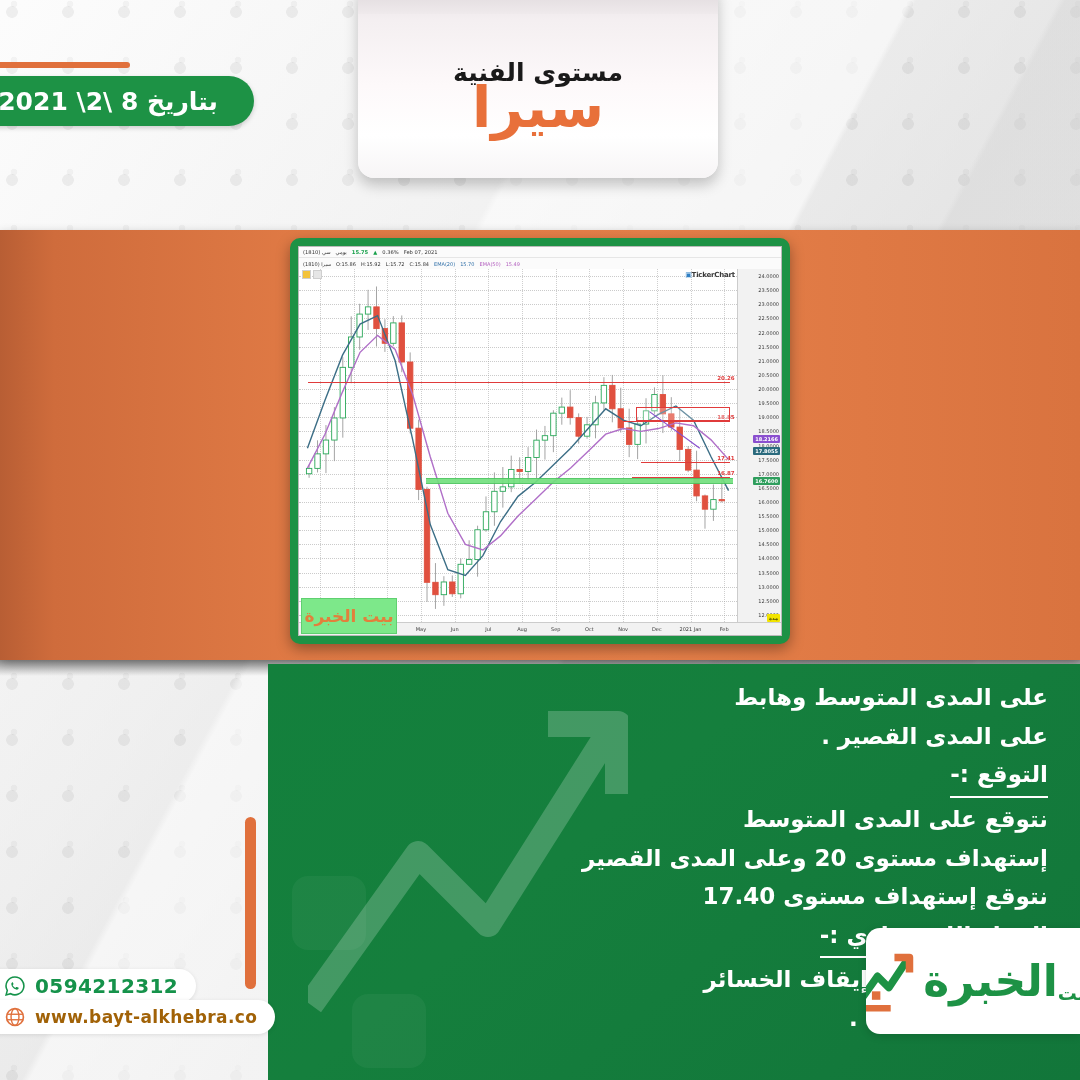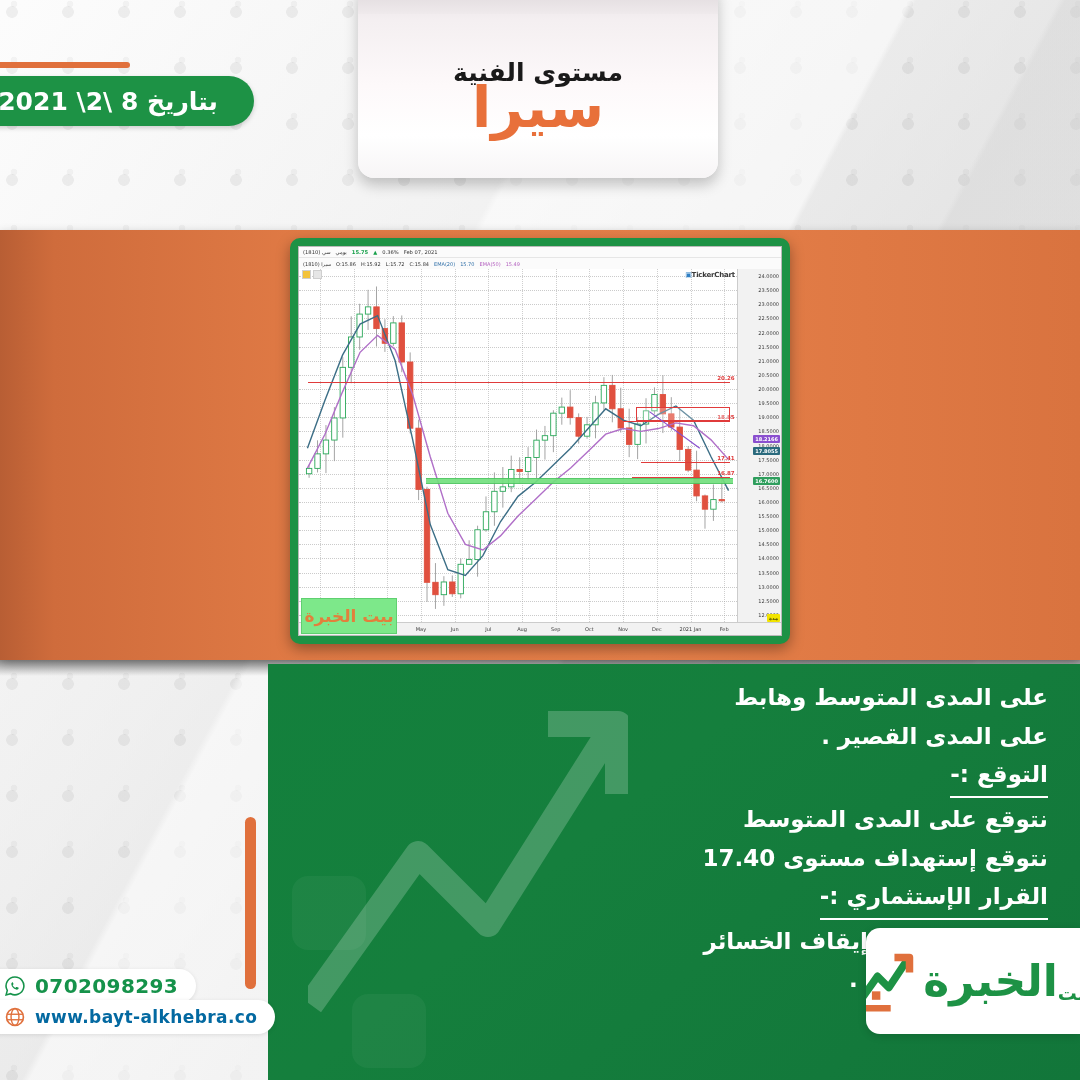--- a/index.html
+++ b/index.html
@@ -226,21 +226,21 @@
   
   .contact{
     position:absolute; height:34px; background:#ffffff;
     border-radius:0 18px 18px 0; display:flex; align-items:center;
     gap:9px; padding:0 18px 0 12px; box-shadow:0 1px 4px rgba(0,0,0,.10);
   }
   .contact.wa{ left:-8px; top:969px; }
   .contact.web{ left:-8px; top:1000px; }
   .contact span{ font-size:20px; font-weight:bold; letter-spacing:.4px; }
   .contact.wa span{ color:#15924a; }
-  .contact.web span{ color:#0369a1; font-size:17px; }
+  .contact.web span{ color:#a16207; font-size:17px; }
   .ico{ width:22px; height:22px; flex:0 0 22px; }
 
   
   .logo-card{
     position:absolute; left:866px; top:928px; width:214px; height:106px;
     background:#fff; border-radius:14px 0 0 14px;
     box-shadow:0 2px 8px rgba(0,0,0,.14);
     display:flex; align-items:center; justify-content:center; gap:4px;
     overflow:hidden;
   }
@@ -525,37 +525,38 @@
     <div class="gp-sq1"></div>
     <div class="gp-sq2"></div>
 
     <div class="gp-text">
       <p>على المدى المتوسط وهابط</p>
       <p>على المدى القصير .</p>
       <div class="gp-headwrap">
         <p class="head">التوقع :-</p>
       </div>
       <p>نتوقع على المدى المتوسط</p>
+      <p>إستهداف مستوى 20 وعلى المدى القصير</p>
       <p>نتوقع إستهداف مستوى 17.40</p>
       <div class="gp-headwrap">
         <p class="head">القرار الإستثماري :-</p>
       </div>
       <p>الشراء مع وضع إيقاف الخسائر</p>
       <p>أدنى مستوى 17 .</p>
     </div>
   </div>
 
   <div class="accent-bar"></div>
 
   <div class="contact wa">
     <svg class="ico" viewBox="0 0 24 24">
       <path d="M12 2.2A9.7 9.7 0 0 0 3.6 16.8L2.3 21.7l5-1.3A9.7 9.7 0 1 0 12 2.2z" fill="none" stroke="#15924a" stroke-width="1.7"></path>
       <path d="M8.7 7.6c.3-.1.6 0 .8.4l.8 1.6c.1.3 0 .6-.2.8l-.5.5c-.1.2-.1.4 0 .6.5 1 1.4 1.9 2.5 2.4.2.1.4.1.6-.1l.5-.6c.2-.2.5-.3.8-.2l1.6.7c.3.1.5.5.4.8-.2.9-1.1 1.6-2.1 1.5-2.9-.3-5.5-2.9-5.9-5.8-.1-1 .5-1.9 1.4-2.2z" fill="#15924a"></path>
     </svg>
-    <span>0702098293</span>
+    <span>0594212312</span>
   </div>
 
   <div class="contact web">
     <svg class="ico" viewBox="0 0 24 24">
       <circle cx="12" cy="12" r="9.2" fill="none" stroke="#e0703c" stroke-width="1.8"></circle>
       <ellipse cx="12" cy="12" rx="4.3" ry="9.2" fill="none" stroke="#e0703c" stroke-width="1.5"></ellipse>
       <line x1="2.9" y1="9" x2="21.1" y2="9" stroke="#e0703c" stroke-width="1.5"></line>
       <line x1="2.9" y1="15" x2="21.1" y2="15" stroke="#e0703c" stroke-width="1.5"></line>
     </svg>
     <span>www.bayt-alkhebra.co</span>

